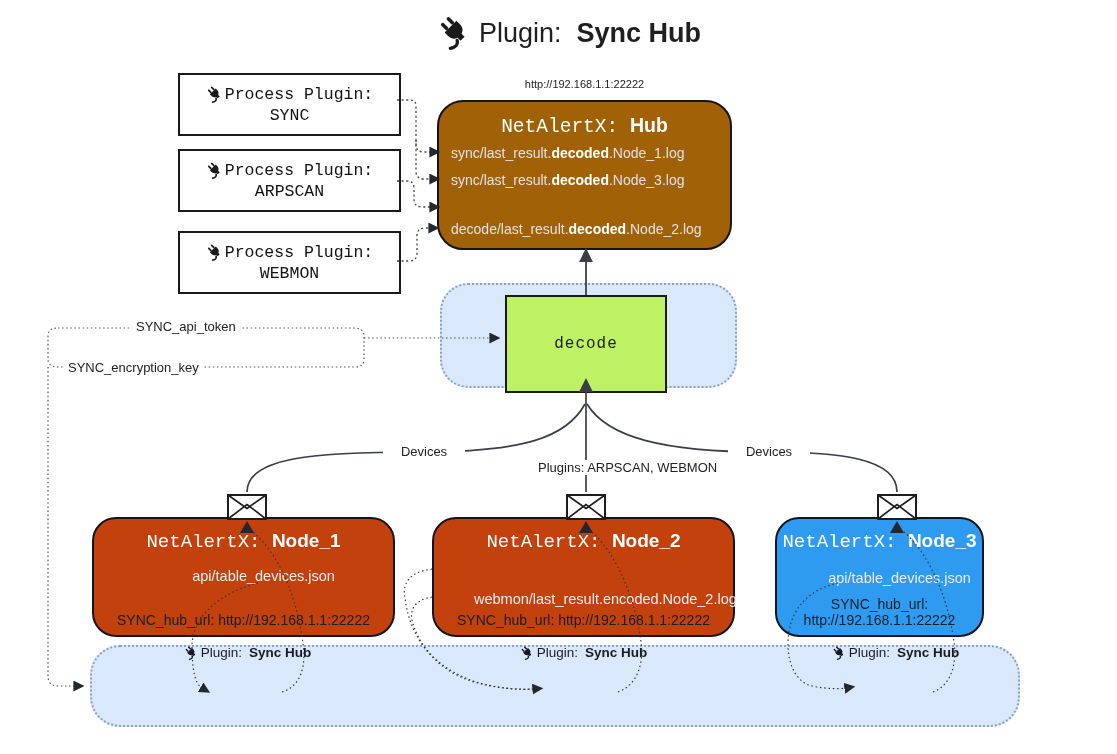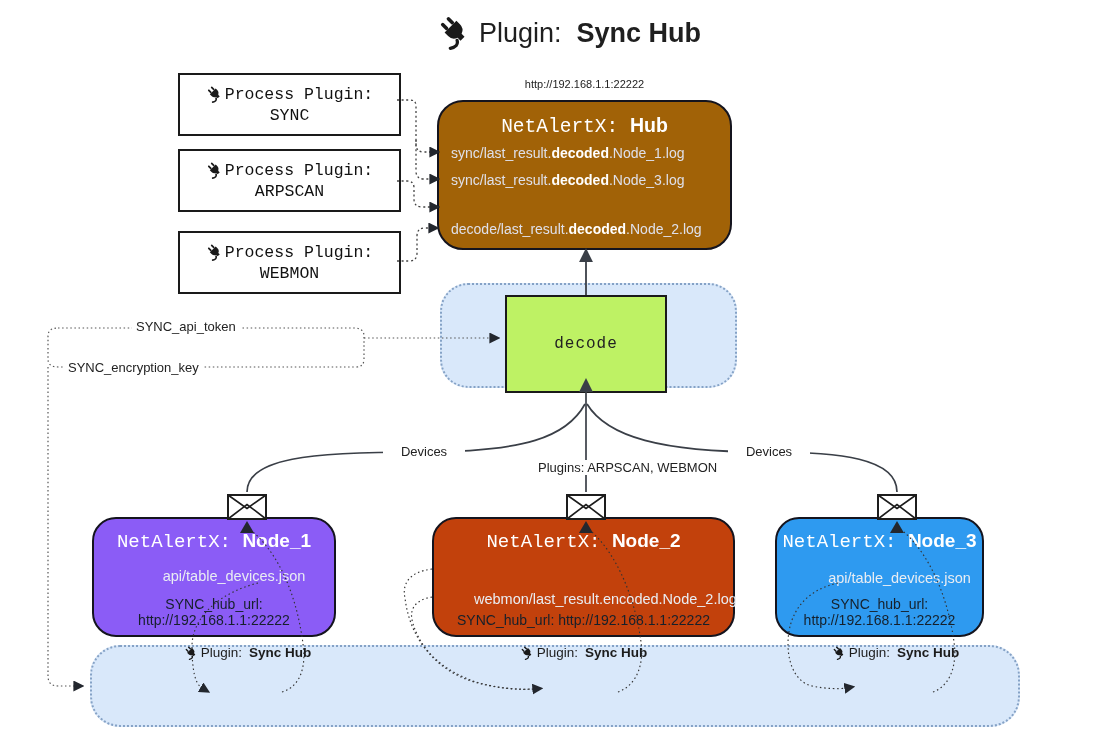--- a/index.html
+++ b/index.html
@@ -128,21 +128,21 @@
   <div class="abs dec-wrap z1" style="background-color: rgb(217, 232, 250);"></div>
   <div class="abs dec-box z2">decode</div>
 
   <div class="abs linelabel" style="left:96px;top:319px;margin-left:36px;">SYNC_api_token</div>
   <div class="abs linelabel" style="left:64px;top:360px;">SYNC_encryption_key</div>
 
   <div class="abs linelabel center" style="left:383px;top:444px;width:74px;">Devices</div>
   <div class="abs linelabel center" style="left:728px;top:444px;width:74px;">Devices</div>
   <div class="abs linelabel center" style="left:498px;top:460px;width:176px;margin-left:36px;">Plugins: ARPSCAN, WEBMON</div>
 
-  <div class="abs node z2" style="left: 92px; top: 517px; width: 244px; background-color: #8b5cf6;">
+  <div class="abs node z2" style="left: 92px; top: 517px; width: 303px; background-color: #c2410c;">
     <div class="node-title">
       <span>NetAlertX:</span>
       <span class="bold">Node_1</span>
     </div>
     <div class="nodeline" style="top:49px;">api/table_devices.json</div>
     <div class="nodefoot">SYNC_hub_url: http://192.168.1.1:22222</div>
   </div>
 
   <div class="abs node z2" style="left: 432px; top: 517px; width: 303px; background-color: #c2410c;">
     <div class="node-title">

